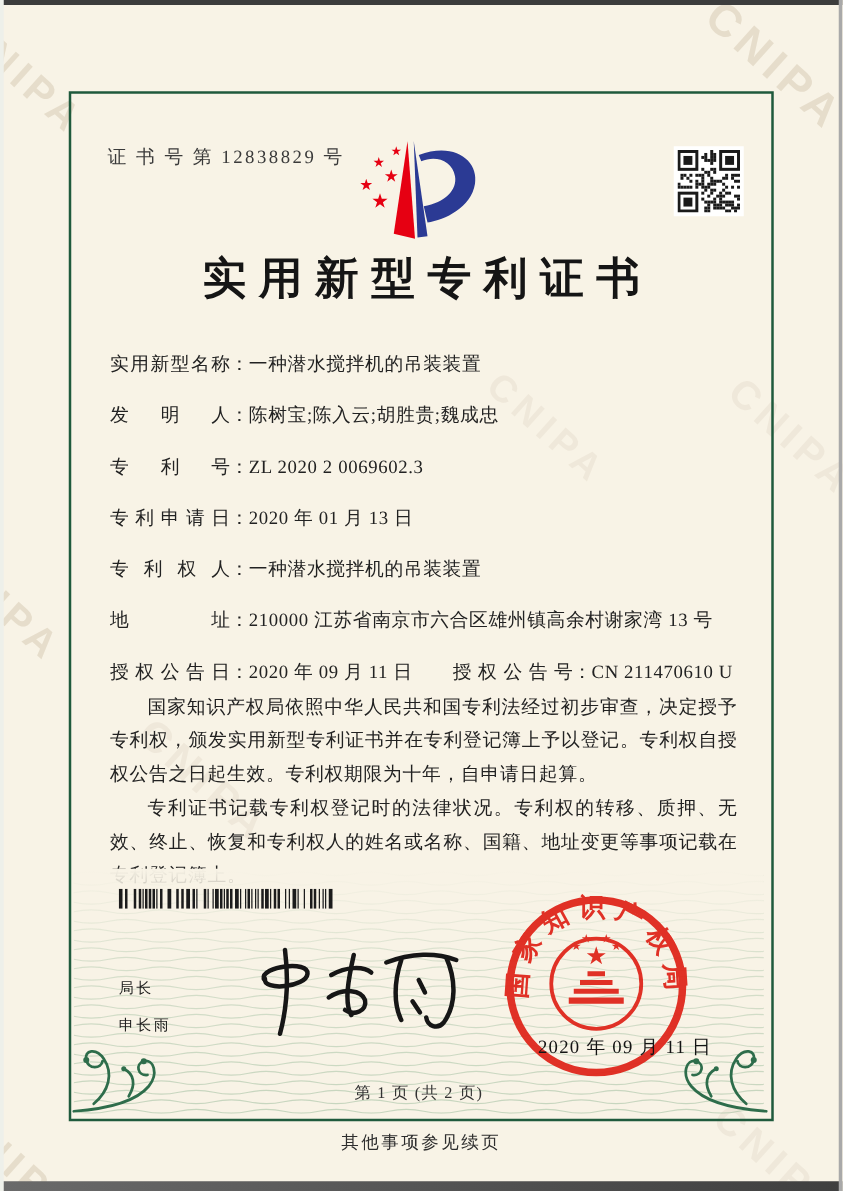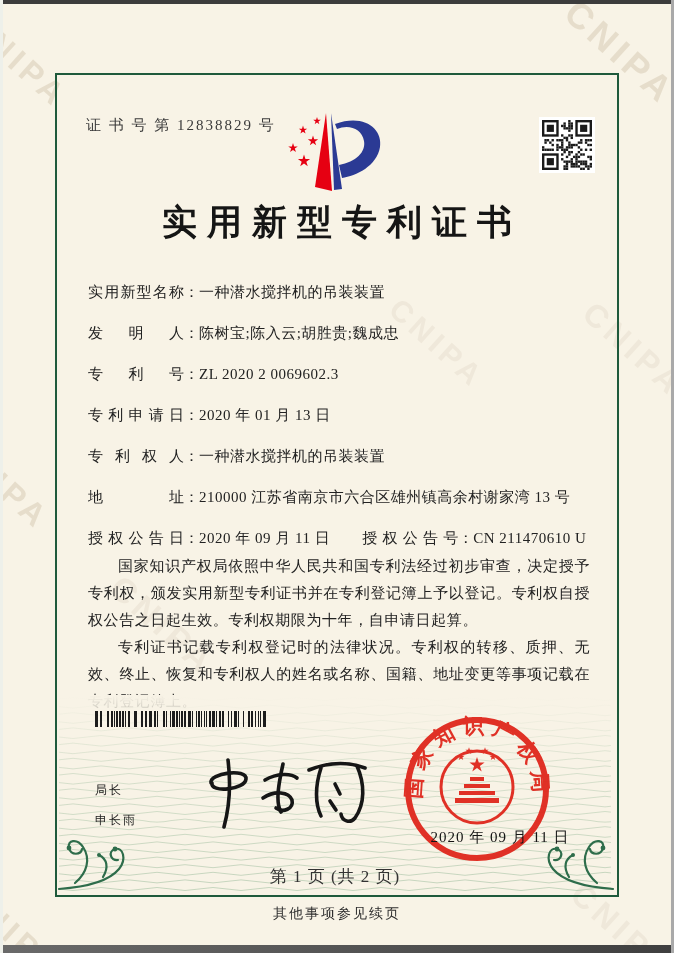--- a/index.html
+++ b/index.html
@@ -73,21 +73,21 @@
     font-size:12px;color:#1c1c1c;line-height:30px;letter-spacing:2px;
   }
   .signature{position:absolute;left:138px;top:58px;}
   .seal{position:absolute;left:344px;top:20px;}
   .seal-date{
     position:absolute;left:356px;top:133px;width:170px;text-align:center;
     font-size:15px;color:#141414;letter-spacing:1px;z-index:3;
   }
   .pageinfo{
     position:absolute;left:0;top:170px;width:100%;text-align:center;
-    font-size:17px;color:#333;letter-spacing:1px;
+    font-size:13px;color:#333;letter-spacing:1px;
   }
   .flourish{position:absolute;top:112px;}
   .flourish.fl-left{left:-2px;}
   .flourish.fl-right{left:476px;}
 
   .footer-note{
     position:absolute;left:0;top:905px;width:674px;text-align:center;z-index:2;
     font-size:14px;color:#2e2e2e;letter-spacing:2px;
   }
 </style>

